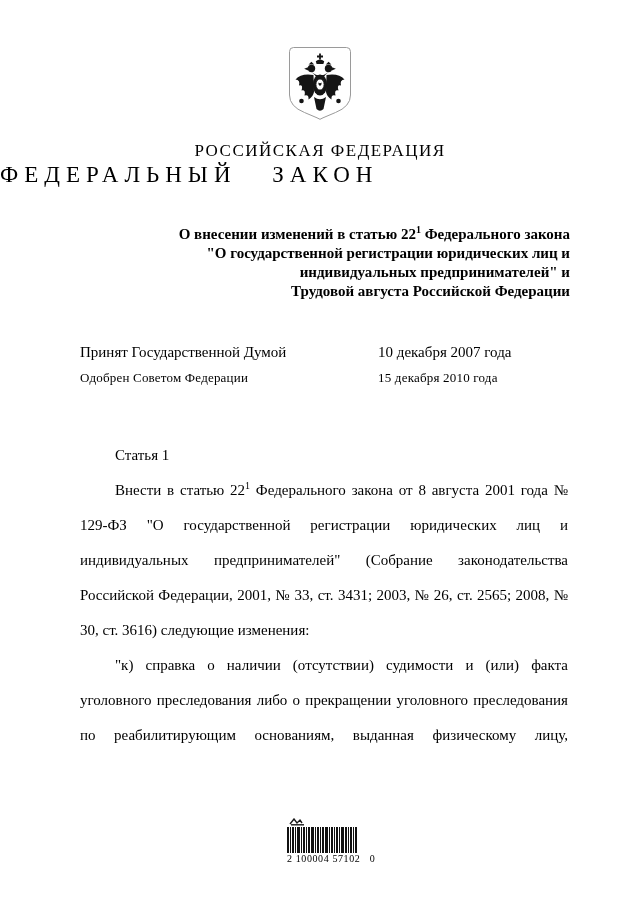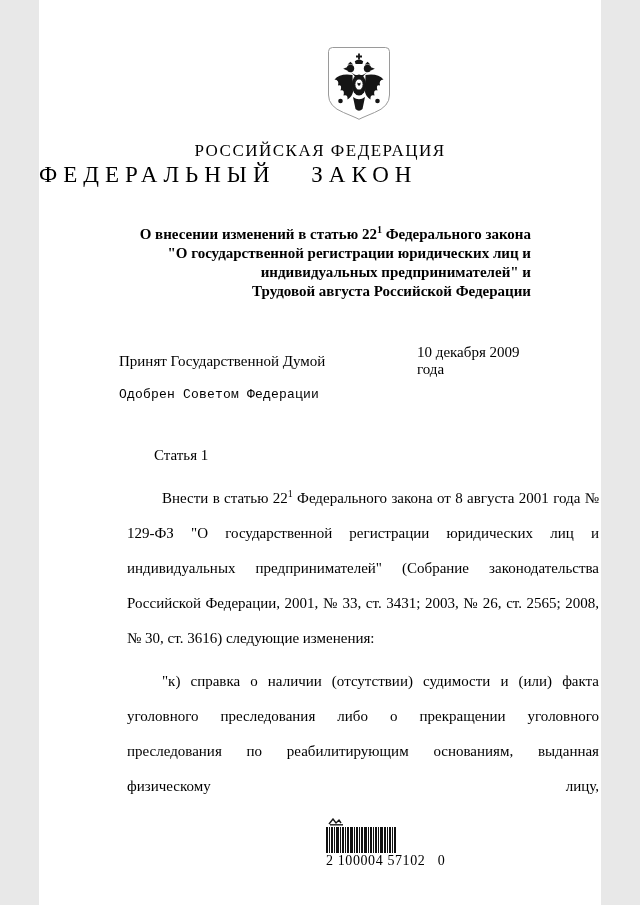--- a/index.html
+++ b/index.html
@@ -1,18 +1,18 @@
 <!DOCTYPE html>
 <html lang="ru"><head>
 <meta charset="utf-8">
 <style>
   html, body { margin: 0; padding: 0; background: #e8e8e8; }
   .page {
     position: relative;
-    width: 562px;
+    width: 640px;
     height: 905px;
     margin: 0 auto;
     background: #ffffff;
     color: #000;
     font-family: "Liberation Serif", serif;
     overflow: hidden;
   }
 
   
   .coat { position: absolute; top: 46px; left: 288px; width: 64px; height: 76px; }
@@ -35,40 +35,40 @@
   }
   .law-title sup, .body-block sup {
     font-size: 10px; line-height: 0; vertical-align: super;
   }
 
   
   .adoption { position: absolute; top: 344px; left: 80px; right: 70px; }
   .adopt-row { display: flex; align-items: center; margin-bottom: 9px; }
   .adopt-label { flex: 0 0 298px; }
   .serif-row { font-size: 15px; }
-  .mono-row { font-family: Liberation Mono, monospace; font-size: 13px; letter-spacing: 0.2px; }
+  .mono-row { font-family: Liberation Serif, serif; font-size: 13px; letter-spacing: 0.2px; }
 
   
   .article-heading {
     position: absolute; top: 447px; left: 115px;
     font-weight: normal; font-size: 15px;
   }
   .body-block {
     position: absolute; top: 473px; left: 80px; width: 488px;
     font-size: 15px; line-height: 35px; text-align: justify;
   }
-  .body-block p { margin: 8px; text-indent: 35px; }
+  .body-block p { margin: 0; text-indent: 35px; }
   .justify-last { text-align-last: justify; }
 
   
   .barcode { position: absolute; top: 818px; left: 287px; width: 82px; }
   .reg-mark { display: block; margin-left: 2px; }
   .bars { display: block; margin-top: 1px; }
   .barcode-digits {
-    font-size: 14px; letter-spacing: 0.6px; white-space: pre;
+    font-size: 10px; letter-spacing: 0.6px; white-space: pre;
     margin-top: 0px; text-align: right;
   }
 </style>
 </head>
 <body>
 
 <div class="page">
 
   <svg class="coat" viewBox="0 0 64 76" aria-hidden="true">
     <path d="M5.5,1.5 H58.5 Q62.5,1.5 62.5,5.5 V49 Q62.5,60.5 47.5,66.5 L35,71.8 Q32,74.8 29,71.8 L16.5,66.5 Q1.5,60.5 1.5,49 V5.5 Q1.5,1.5 5.5,1.5 Z" fill="#ffffff" stroke="#9a9a9a" stroke-width="1"></path>
@@ -99,24 +99,25 @@
   <div class="law-title">
     <div><span>О внесении изменений в статью 22</span><sup>1</sup><span> Федерального закона</span></div>
     <div>"О государственной регистрации юридических лиц и</div>
     <div>индивидуальных предпринимателей" и</div>
     <div>Трудовой августа Российской Федерации</div>
   </div>
 
   <div class="adoption">
     <div class="adopt-row serif-row">
       <span class="adopt-label">Принят Государственной Думой</span>
-      <span class="adopt-date">10 декабря 2009 года</span>
+      <span class="adopt-date">10 декабря 2007 года</span>
     </div>
     <div class="adopt-row mono-row">
       <span class="adopt-label">Одобрен Советом Федерации</span>
+      <span class="adopt-date">15 декабря 2010 года</span>
     </div>
   </div>
 
   <div class="article-heading">Статья 1</div>
 
   <div class="body-block">
     <p><span>Внести в статью 22</span><sup>1</sup><span> Федерального закона от 8 августа 2001 года № 129-ФЗ "О государственной регистрации юридических лиц и индивидуальных предпринимателей" (Собрание законодательства Российской Федерации, 2001, № 33, ст. 3431; 2003, № 26, ст. 2565; 2008, № 30, ст. 3616) следующие изменения:</span></p>
     <p class="justify-last">"к) справка о наличии (отсутствии) судимости и (или) факта уголовного преследования либо о прекращении уголовного преследования по реабилитирующим основаниям, выданная физическому лицу,</p>
   </div>
 

